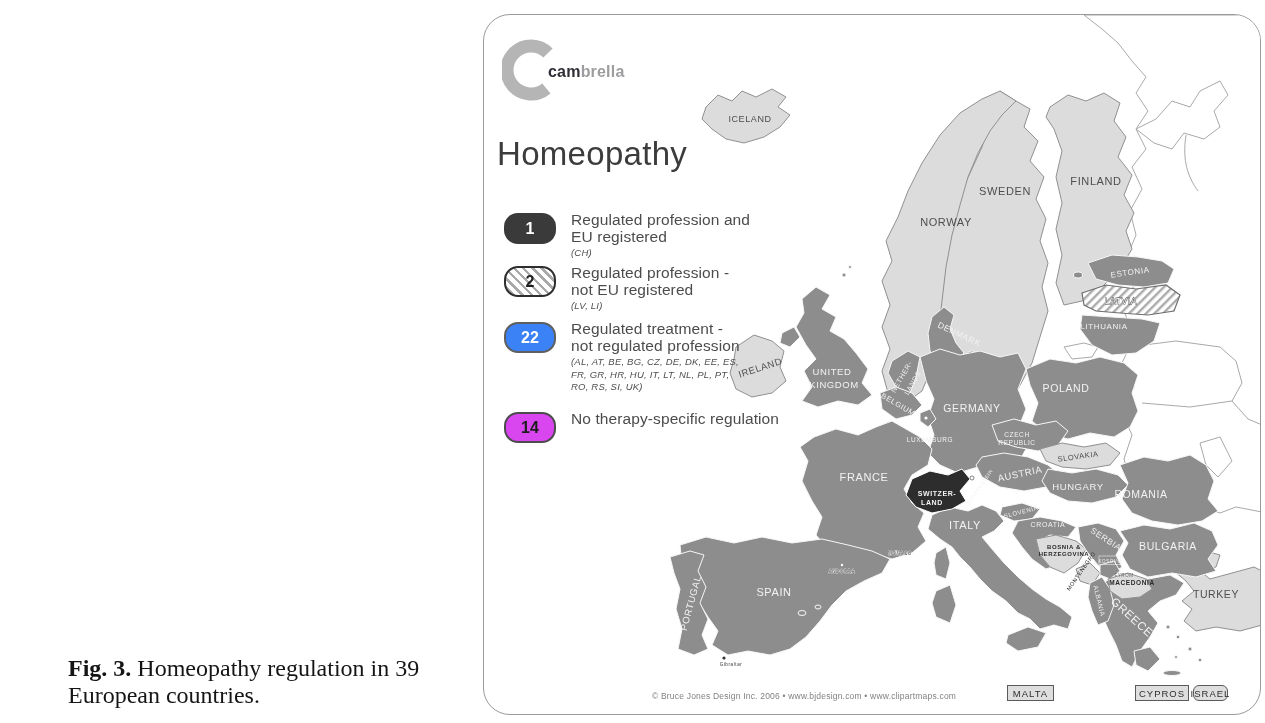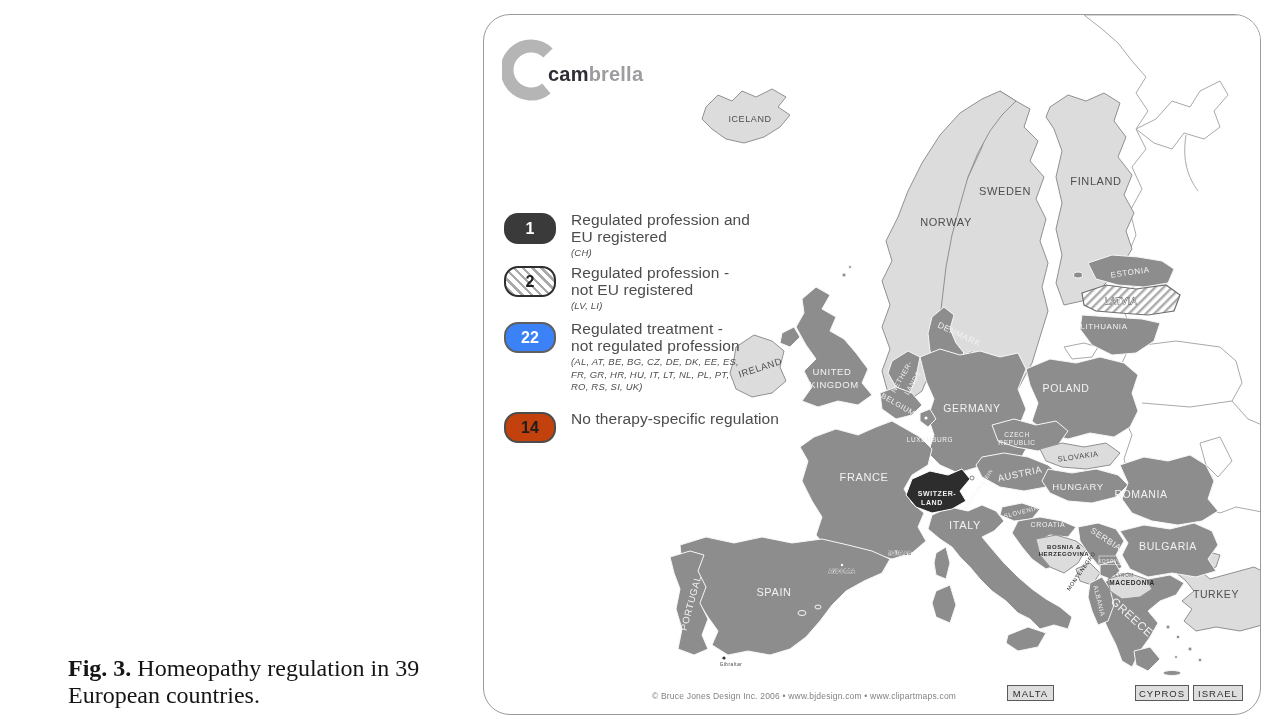--- a/index.html
+++ b/index.html
@@ -9,35 +9,35 @@
   .caption { position:absolute; left:68px; top:655px; width:395px;
              font-family:"Liberation Serif", serif; font-size:24px; line-height:27px; color:#151515; }
 
   .panel { position:absolute; left:483px; top:14px; width:778px; height:701px;
            border:1.6px solid #9a9a9a; border-radius:27px; background:#fff;
            box-sizing:border-box; overflow:hidden; }
 
   .mapsvg { position:absolute; left:0; top:0; }
 
   .logo { position:absolute; left:18px; top:22px; width:200px; height:70px; }
-  .logo-text { position:absolute; left:46px; top:26px; font-size:20px; font-weight:bold; letter-spacing:.2px; }
+  .logo-text { position:absolute; left:46px; top:26px; font-size:16px; font-weight:bold; letter-spacing:.2px; }
   .logo-cam { color:#2e2e36; }
   .logo-brella { color:#9d9da0; }
 
   .fig-title { position:absolute; left:13px; top:120px; font-size:33px; color:#3c3c3c; letter-spacing:.3px; }
 
   .leg-item { position:absolute; left:20px; width:280px; }
   .badge { position:absolute; left:0; top:2px; width:52px; height:31px; border-radius:14px;
            display:flex; align-items:center; justify-content:center;
            font-size:16px; font-weight:bold; box-sizing:border-box; }
   .b1 { background:#3a3a3a; color:#fff; }
   .b2 { background:repeating-linear-gradient(45deg,#ffffff 0 4px,#a9a9a9 4px 6.5px);
         border:2.2px solid #2e2e2e; color:#1d1d1d; }
   .b3 { background:#3b82f6; border:2.2px solid #5f5f5f; color:#fff; }
-  .b4 { background:#c2410c; border:2.2px solid #4c4c4c; color:#1d1d1d; }
+  .b4 { background:#d946ef; border:2.2px solid #4c4c4c; color:#1d1d1d; }
   .leg-text { position:absolute; left:67px; top:0; font-size:15.5px; line-height:17px;
               color:#4c4c4c; letter-spacing:.1px; white-space:nowrap; }
   .leg-sub  { font-style:italic; font-size:9.5px; line-height:13px; color:#4f4f4f;
               letter-spacing:.2px; padding-top:2px; }
   .leg-sub div { line-height:12.5px; }
 
   .copyright { position:absolute; left:130px; top:676px; width:380px; text-align:center;
                font-size:8.5px; color:#828282; letter-spacing:.2px; }
 
   .ibox { position:absolute; height:16px; background:#dedede; border:1.6px solid #5a5a5a;
@@ -199,20 +199,21 @@
     <text class="tdh" x="247" y="651" font-size="4.5">Gibraltar</text>
   </svg>
 
   <div class="logo">
     <svg width="62" height="66" viewBox="0 0 62 66">
       <path d="M 46 16 A 24 24 0 1 0 44.4 51.4" fill="none" stroke="#b5b5b5" stroke-width="13"></path>
     </svg>
     <div class="logo-text"><span class="logo-cam">cam</span><span class="logo-brella">brella</span></div>
   </div>
 
+  <div class="fig-title">Homeopathy</div>
 
   <div class="leg-item" style="top:196px">
     <div class="badge b1">1</div>
     <div class="leg-text">
       <div>Regulated profession and</div>
       <div>EU registered</div>
       <div class="leg-sub">
           <div>(CH)</div>
         </div>
     </div>
@@ -246,15 +247,15 @@
     <div class="badge b4">14</div>
     <div class="leg-text">
       <div>No therapy-specific regulation</div>
     </div>
   </div>
 
   <div class="copyright">© Bruce Jones Design Inc. 2006 • www.bjdesign.com • www.clipartmaps.com</div>
 
   <div class="ibox" style="left:523px; top:670px; width:47px;">MALTA</div>
   <div class="ibox" style="left:651px; top:670px; width:54px;">CYPROS</div>
-  <div class="ibox" style="left:709px; top:670px; width:50px;">ISRAEL</div>
+  <div class="ibox" style="left:709px; top:670px; width:35px;border-radius:6px;">ISRAEL</div>
 
 </div>
 
 </body></html>

